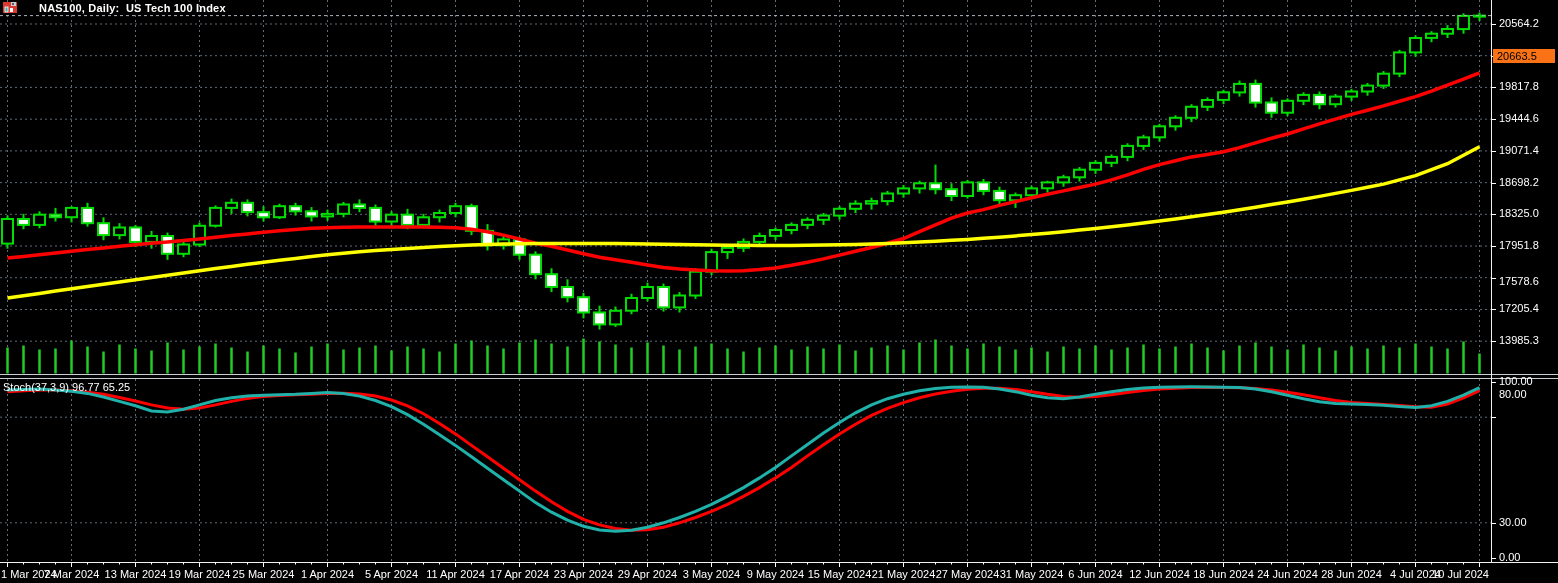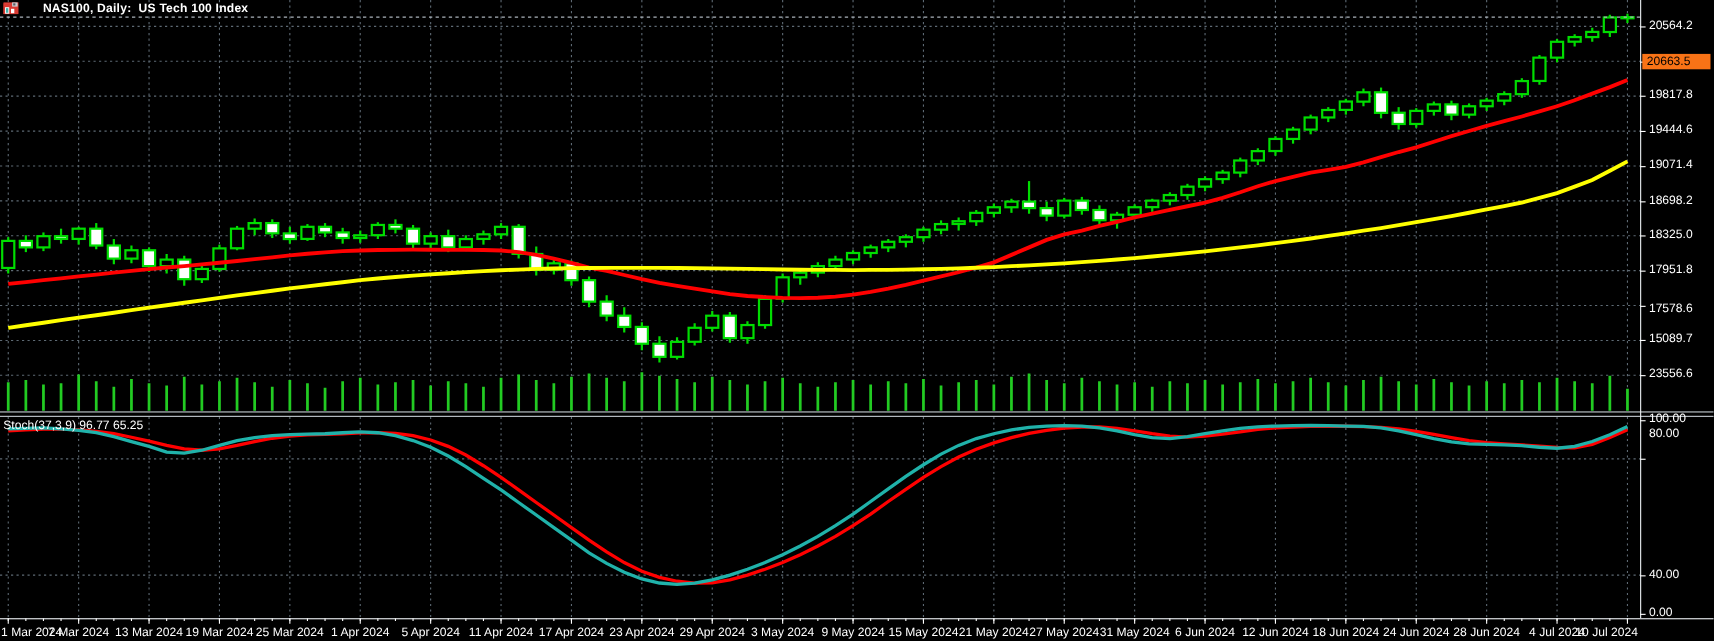--- a/index.html
+++ b/index.html
@@ -429,29 +429,29 @@
       <div class="axlabel" style="top:144px">19071.4</div>
       <div class="axtick" style="top:183px"></div>
       <div class="axlabel" style="top:176px">18698.2</div>
       <div class="axtick" style="top:214px"></div>
       <div class="axlabel" style="top:207px">18325.0</div>
       <div class="axtick" style="top:246px"></div>
       <div class="axlabel" style="top:239px">17951.8</div>
       <div class="axtick" style="top:278px"></div>
       <div class="axlabel" style="top:275px">17578.6</div>
       <div class="axtick" style="top:309px"></div>
-      <div class="axlabel" style="top:302px">15089.7</div>
+      <div class="axlabel" style="top:302px">17205.4</div>
       <div class="axtick" style="top:341px"></div>
-      <div class="axlabel" style="top:334px">23556.6</div>
+      <div class="axlabel" style="top:334px">13985.3</div>
       <div class="axtick" style="top:382px"></div>
       <div class="axlabel" style="top:375px">100.00</div>
       <div class="axtick" style="top:417px"></div>
       <div class="axlabel" style="top:388px">80.00</div>
       <div class="axtick" style="top:523px"></div>
-      <div class="axlabel" style="top:516px">40.00</div>
+      <div class="axlabel" style="top:516px">30.00</div>
       <div class="axtick" style="top:558px"></div>
       <div class="axlabel" style="top:551px">0.00</div>
     </div>
 
   <div id="price-badge" style="top: 9px;">20663.5</div>
 
   <svg id="date-svg" width="1558" height="21" viewBox="0 0 1558 21">
       <g>
         <line x1="7.5" y1="0" x2="7.5" y2="2.5" stroke="#ffffff" stroke-width="1"></line>
         <line x1="23.5" y1="0" x2="23.5" y2="2.5" stroke="#ffffff" stroke-width="1"></line>

